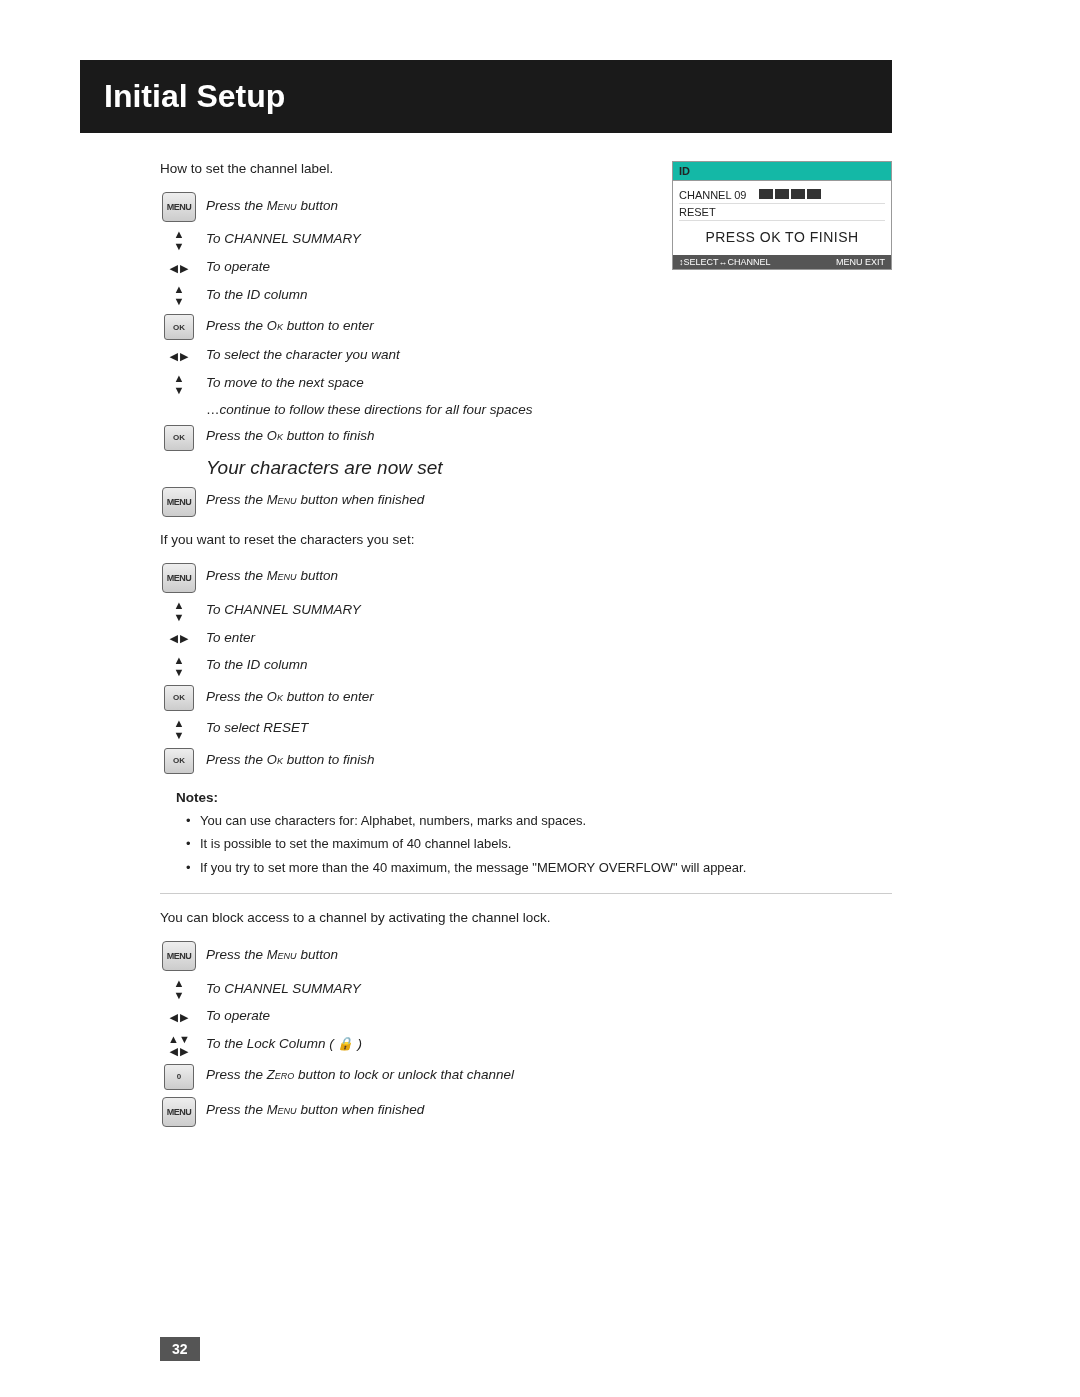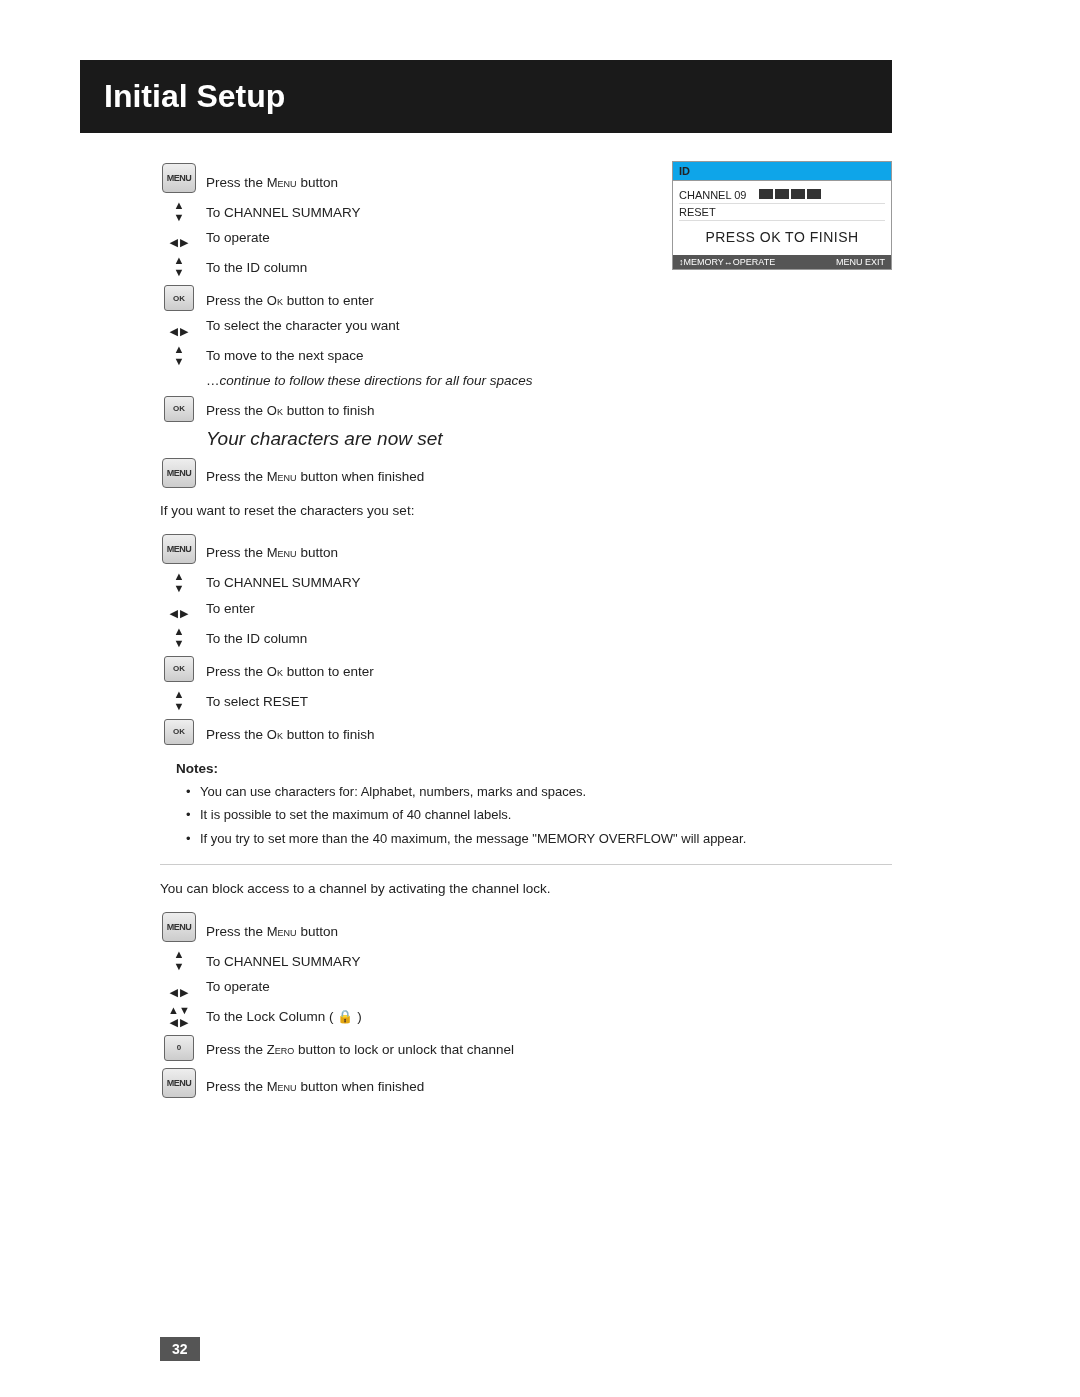--- a/index.html
+++ b/index.html
@@ -39,36 +39,37 @@
     }
     .steps-col {
       flex: 1;
     }
     .diagram-col {
       width: 220px;
       flex-shrink: 0;
     }
     .step-row {
       display: flex;
-      align-items: flex-end;
+      align-items: center;
       margin-bottom: 5px;
       gap: 8px;
     }
     .icon-cell {
       width: 38px;
       flex-shrink: 0;
       display: flex;
       align-items: center;
       justify-content: center;
       padding-top: 2px;
     }
     .step-text {
       font-size: 13.5px;
       line-height: 1.5;
       flex: 1;
+      font-style: italic;
     }
     .step-text .keyword {
       font-variant: small-caps;
       font-size: 13px;
     }
     .italic-note {
       font-style: italic;
       font-size: 19px;
       margin: 6px 0 6px 46px;
     }
@@ -94,21 +95,21 @@
       color: #222;
       line-height: 1;
     }
     
     .tv-screen {
       border: 1.5px solid #999;
       background: #fff;
       font-size: 11px;
     }
     .tv-header {
-      background: #0ea5e9;
+      background: #14b8a6;
       padding: 3px 6px;
       font-weight: bold;
       font-size: 11px;
       border-bottom: 1px solid #999;
     }
     .tv-body {
       padding: 6px;
     }
     .tv-row {
       display: flex;
@@ -223,20 +224,21 @@
 <body>
 
 <div class="page">
 
   <div class="title-bar">
     <span>Initial Setup</span>
   </div>
 
   <div class="section">
     <div class="steps-col">
+      <p class="intro-text">How to set the channel label.</p>
 
       <div class="step-row">
         <div class="icon-cell">
           <div class="remote-btn">MENU</div>
         </div>
         <span class="step-text">Press the <span class="keyword">Menu</span> button</span>
       </div>
 
       <div class="step-row">
         <div class="icon-cell">
@@ -328,21 +330,21 @@
               <div class="tv-block"></div>
               <div class="tv-block"></div>
             </div>
           </div>
           <div class="tv-row">
             <span>RESET</span>
           </div>
           <div class="tv-press">PRESS OK TO FINISH</div>
         </div>
         <div class="tv-footer">
-          <span>↕MEMORY↔OPERATE</span>
+          <span>↕SELECT↔CHANNEL</span>
           <span>MENU EXIT</span>
         </div>
       </div>
     </div>
   </div>
 
   <div>
     <p class="intro-text">If you want to reset the characters you set:</p>
 
     <div class="step-row">

